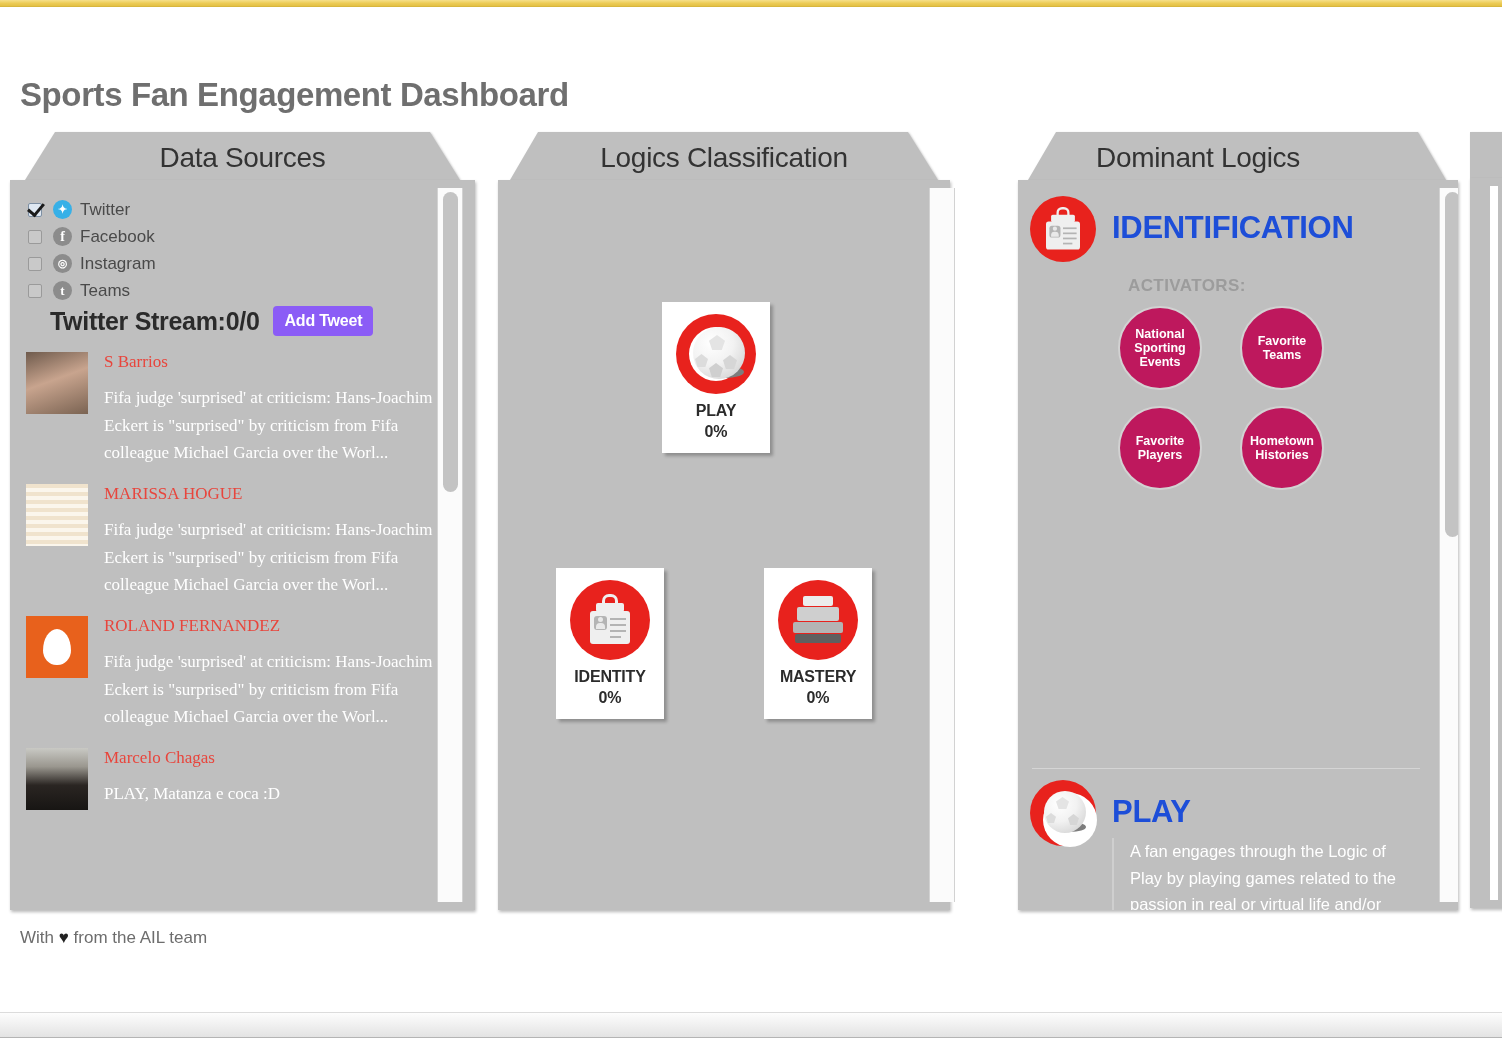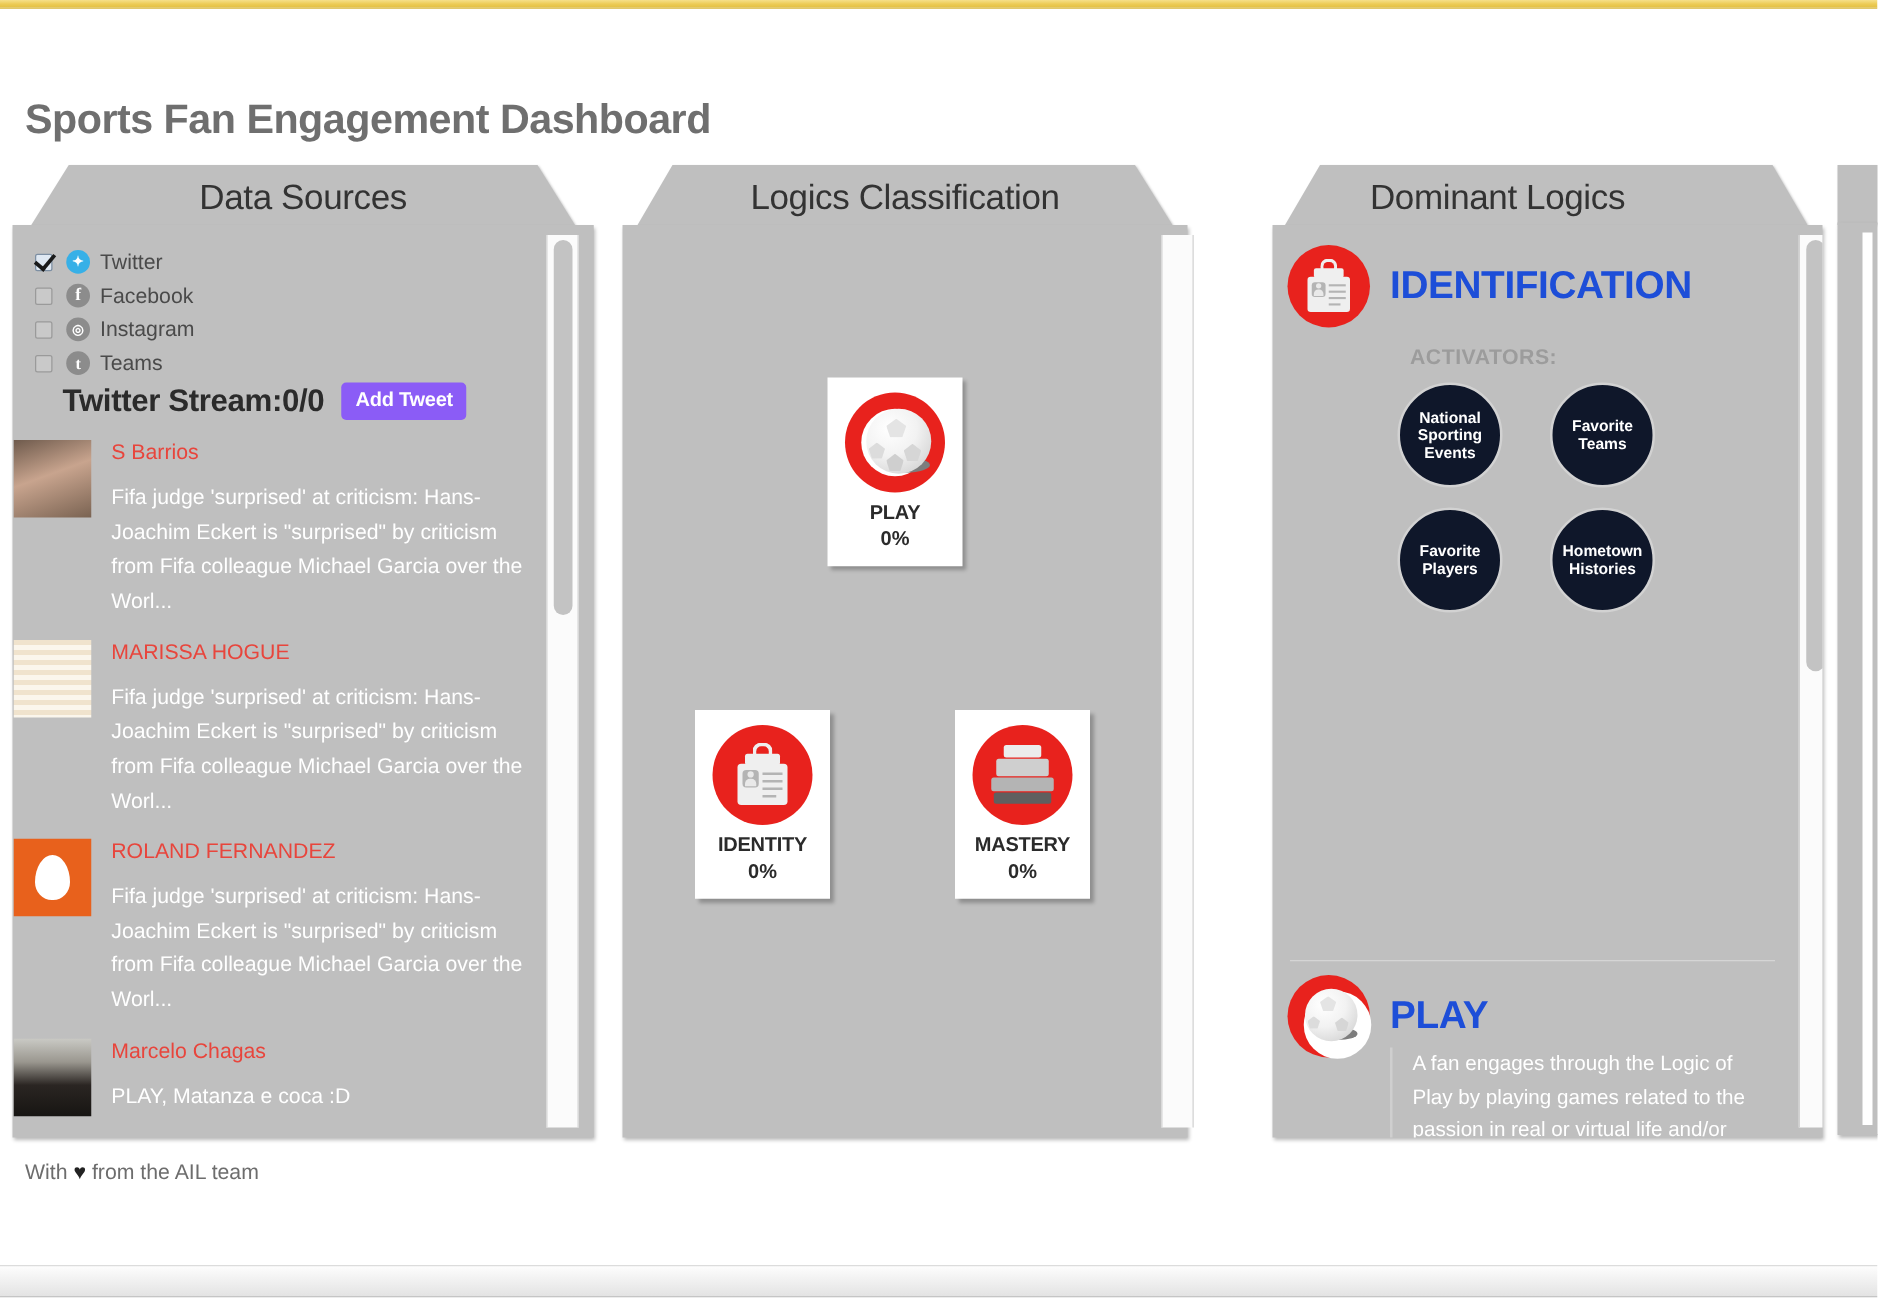--- a/index.html
+++ b/index.html
@@ -78,21 +78,21 @@
     position:absolute; left:40px; top:126px; width:400px;
     display:flex; align-items:flex-end;
   }
   .stream-title { font-size:25px; font-weight:bold; color:#2b2b2b; letter-spacing:-0.3px;}
   .add-tweet-btn {
     margin-left:14px; background:#8b5cf6; color:#fff;
     font-size:16px; font-weight:bold; border:none; border-radius:4px;
     padding:6px 11px; cursor:pointer; letter-spacing:-0.2px;
   }
 
-  .tweets { position:absolute; left:1px; top:172px; width:412px; }
+  .tweets { position:absolute; left:16px; top:172px; width:412px;font-family:Liberation Serif, serif; }
   .tweet { display:flex; margin-bottom:17px; }
   .tweet-avatar { width:62px; height:62px; flex:0 0 auto; background:#888; }
   .av-a { background:linear-gradient(160deg,#6e5a4c 0%,#c8a48e 45%,#7a6352 100%); }
   .av-b { background:repeating-linear-gradient(to bottom,#f0e3cd 0 4px,#fbf6ec 4px 8px); }
   .av-c { background:#e8611c; position:relative; }
   .av-c::after{
     content:""; position:absolute; left:50%; top:50%; transform:translate(-50%,-50%);
     width:28px; height:36px; border-radius:50% 50% 48% 48%/60% 60% 40% 40%; background:#fff;
   }
   .av-d { background:linear-gradient(180deg,#c9c9c4 0%,#9a978f 30%,#2a2522 60%,#171513 100%); }
@@ -196,21 +196,21 @@
   .activators-label {
     margin-left:82px; padding-left:16px; font-size:17px; font-weight:bold;
     color:#9c9c9c; letter-spacing:0.4px; margin-top:14px;
   }
   .activators-grid {
     margin-left:88px; margin-top:10px;
     display:grid; grid-template-columns:repeat(2,100px); gap:16px 22px;
   }
   .activator {
     width:84px; height:84px; border-radius:50%;
-    background:#0f172a; border:2px solid #d2d2d2;
+    background:#be185d; border:2px solid #d2d2d2;
     display:flex; align-items:center; justify-content:center; text-align:center;
     color:#fff; font-size:12.5px; font-weight:bold; line-height:1.12;
     white-space:pre-line; cursor:pointer;
   }
   .logic-divider {
     position:absolute; left:14px; width:388px; height:1px; background:#d5d5d5;
   }
 
   
   #panel-extra { position:absolute; left:1470px; top:132px; width:40px; }

